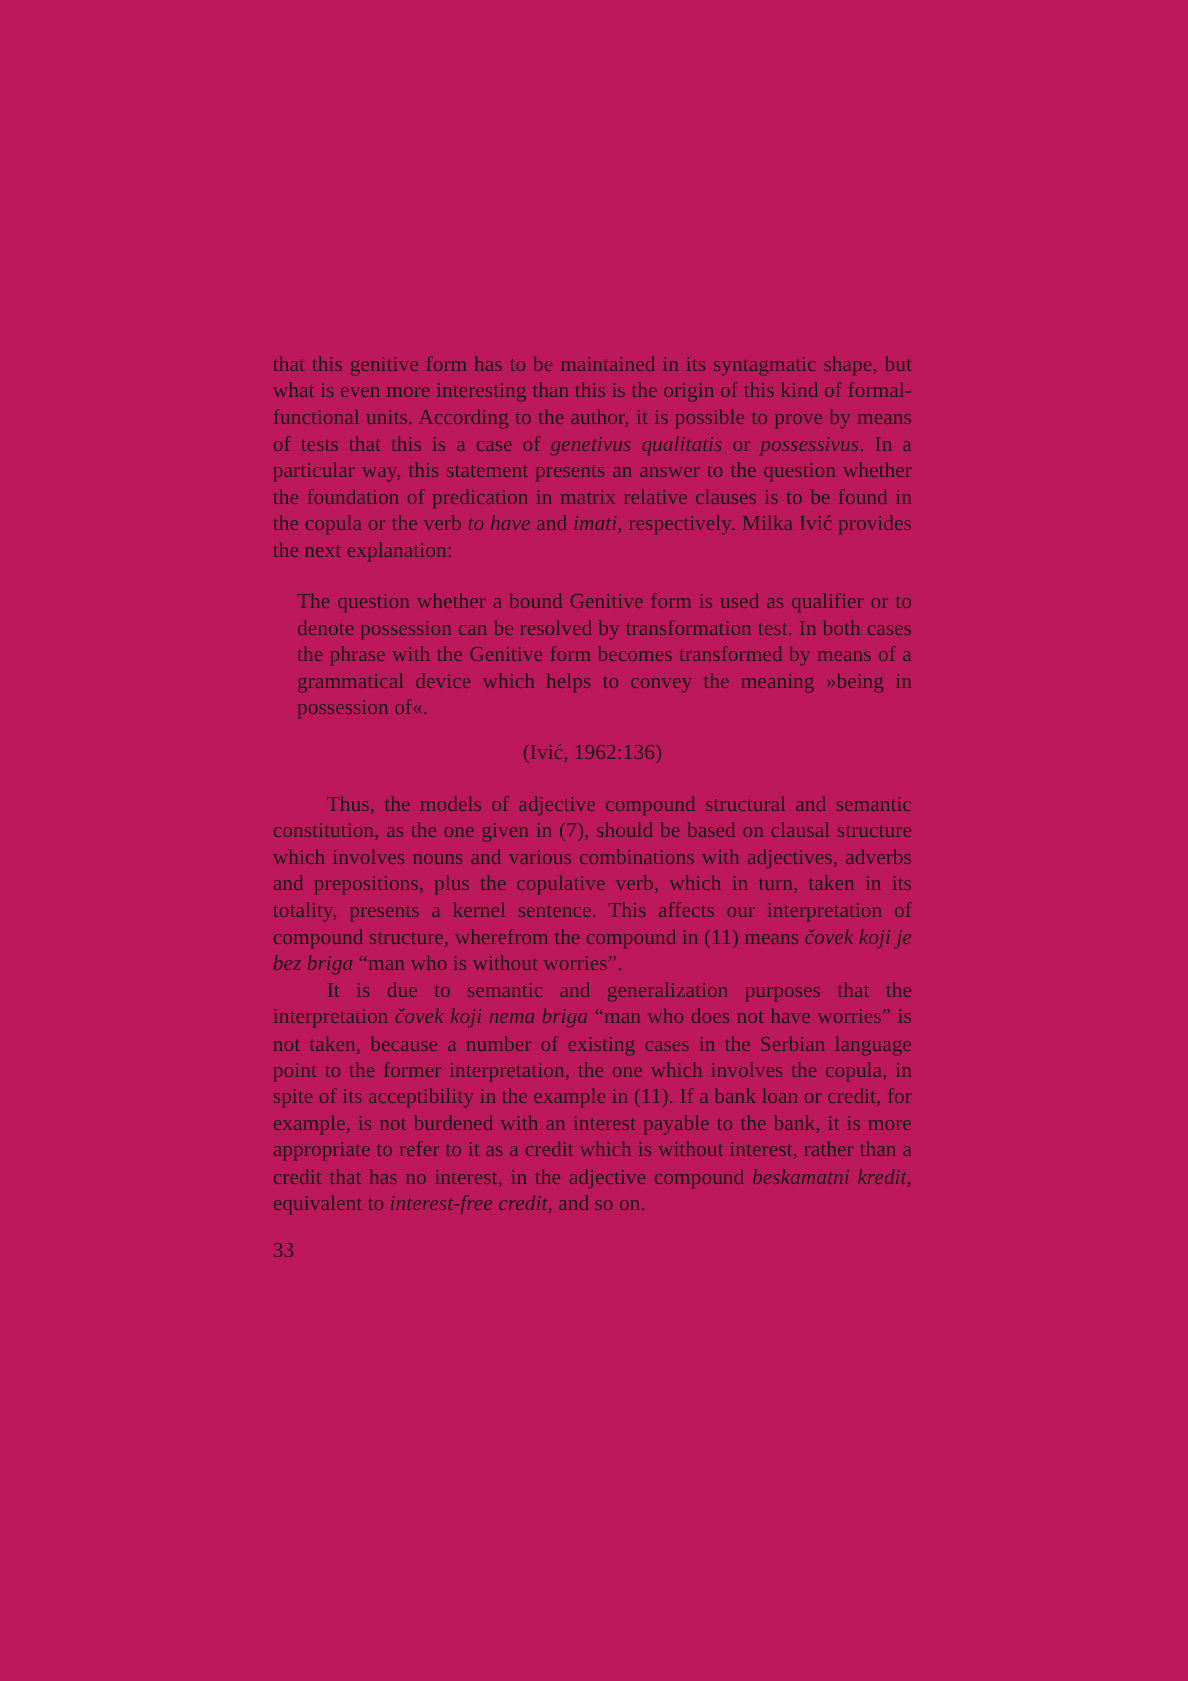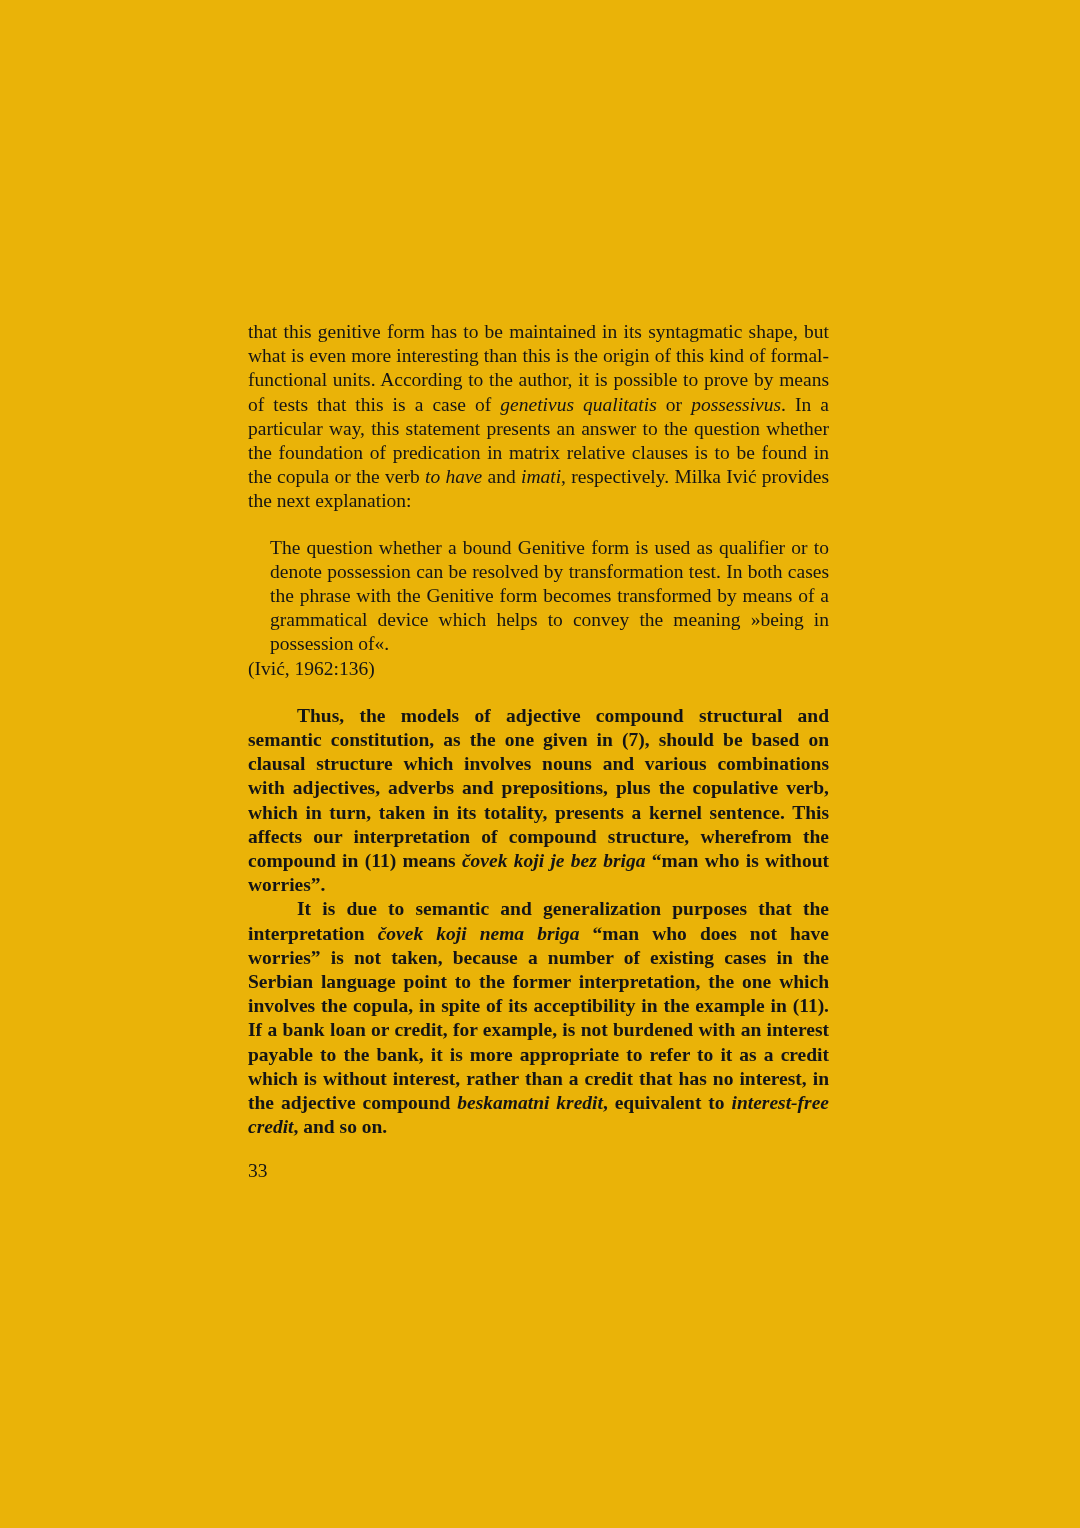--- a/index.html
+++ b/index.html
@@ -8,41 +8,41 @@
     height: 1528px;
     background: #ffffff;
     font-family: "Liberation Serif", "DejaVu Serif", serif;
     color: #151515;
     position: relative;
     overflow: hidden;
   }
   .page {
     position: absolute;
     inset: 0;
-    background: #eab308;
+    background: #be185d;
   }
   .text-block {
     position: absolute;
     left: 248px;
     top: 320px;
     width: 581px;
     font-size: 19.5px;
     line-height: 24.2px;
     text-align: justify;
   }
   p { margin: 0; padding: 0; }
-  .para-indent { text-indent: 49px; font-weight: bold; }
+  .para-indent { text-indent: 49px; }
   .blockquote {
     margin-top: 22px;
     margin-left: 22px;
     text-align: justify;
   }
   .citation {
-    text-align: left;
-    margin-top: 0;
+    text-align: center;
+    margin-top: 16px;
   }
   .para-after-quote { margin-top: 23px; }
   .example { margin-top: 21px; }
   .para-last { }
   em { font-style: italic; }
   .page-number {
     margin-top: 19px;
     text-indent: 0;
   }
 </style>

